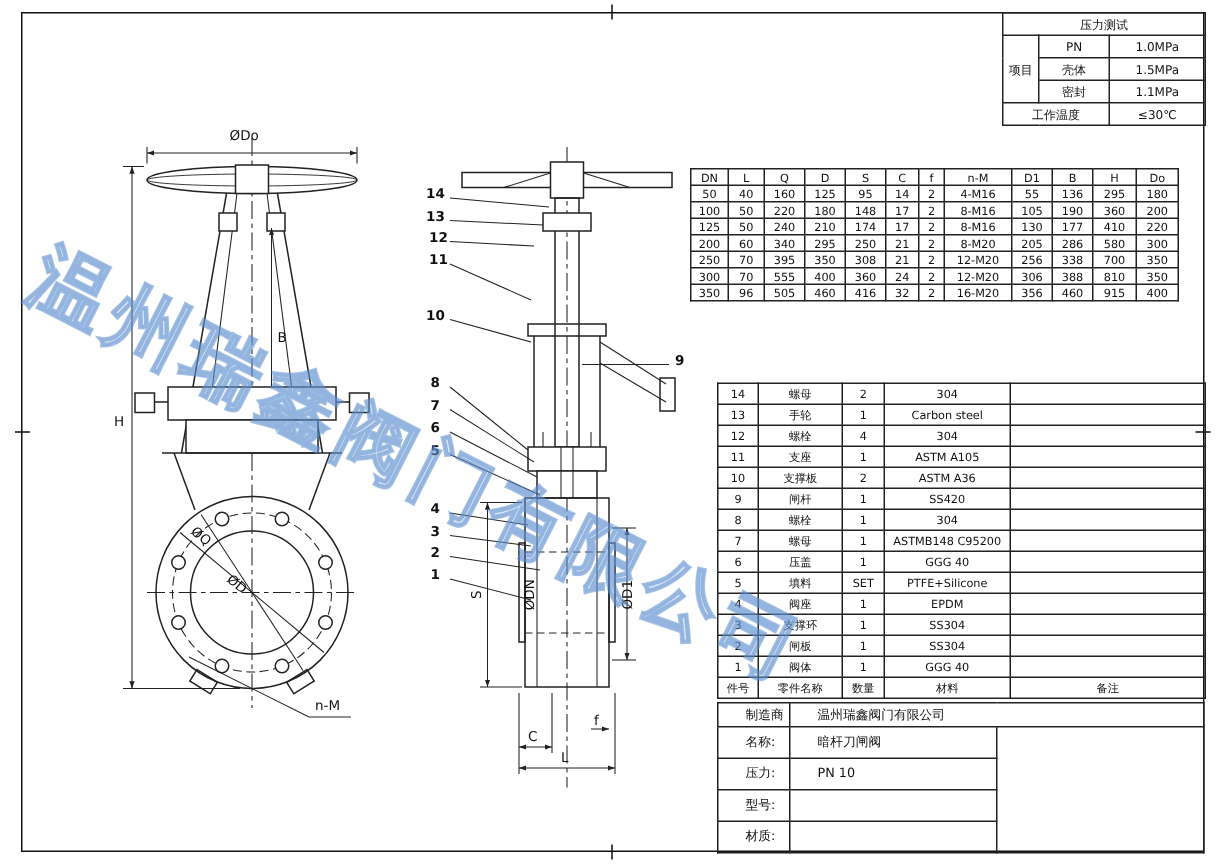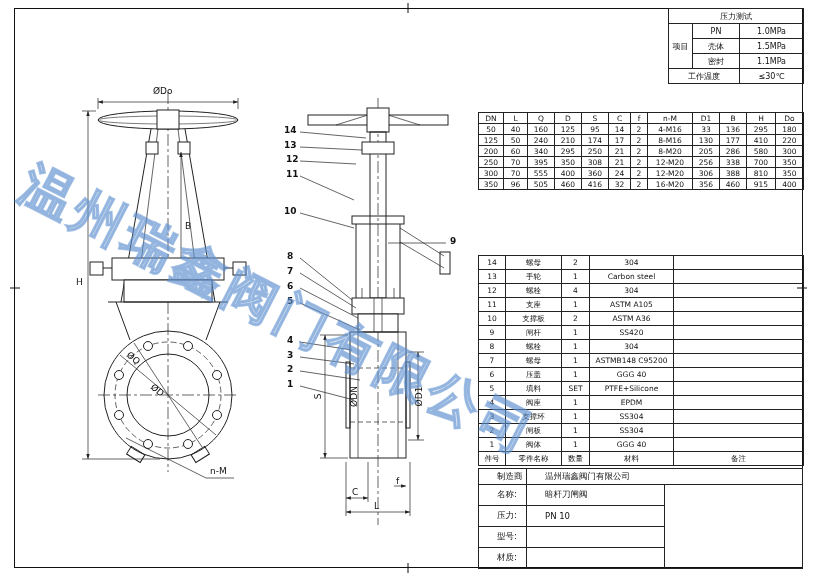--- a/index.html
+++ b/index.html
@@ -6,21 +6,21 @@
   html,body{width:817px;height:576px}
   body{position:relative;background:#fff;font-family:"DejaVu Sans","Liberation Sans",sans-serif;color:#111;overflow:hidden}
   .frame{position:absolute;left:14px;top:8px;width:789px;height:560px;border:1.5px solid #111;z-index:1}
   svg.art{position:absolute;left:0;top:0;z-index:2}
   .labels{position:absolute;left:0;top:0;width:817px;height:576px;z-index:3;pointer-events:none}
   .dl{position:absolute;font-size:9px;line-height:1;white-space:nowrap}
   .bn{position:absolute;font-size:9px;line-height:1;font-weight:bold}
   table{border-collapse:collapse;table-layout:fixed;position:absolute;z-index:4}
   .ptable{left:668px;top:8px;width:135px}
   .ptable td{border:1px solid #222;font-size:8px;text-align:center;height:15px;padding:0 2px;overflow:hidden}
-  .dims{left:478px;top:112px;width:325px}
+  .dims{left:460px;top:112px;width:325px}
   .dims th,.dims td{border:1px solid #222;font-size:7.5px;font-weight:normal;text-align:center;height:11px;padding:0;overflow:hidden;white-space:nowrap}
   .bom{left:478px;top:255px;width:325px}
   .bom td{border:1px solid #222;font-size:7.5px;text-align:center;height:14px;padding:0 1px;overflow:hidden;white-space:nowrap}
   .tblock{left:478px;top:468px;width:325px;height:100px}
   .tblock td{border:1px solid #222;font-size:8.5px;text-align:left;padding:0 18px;overflow:hidden;white-space:nowrap}
   .tblock .r1 td{height:16px}
   .tblock .rr td{height:21px}
   .tblock td.lbl{width:48px}
   .tblock td.val{width:152px}
   .watermark{position:absolute;left:40px;top:150px;z-index:6;pointer-events:none;
@@ -264,24 +264,38 @@
   <tbody>
       <tr>
         <td>50</td>
         <td>40</td>
         <td>160</td>
         <td>125</td>
         <td>95</td>
         <td>14</td>
         <td>2</td>
         <td>4-M16</td>
-        <td>33</td>
+        <td>55</td>
         <td>136</td>
         <td>295</td>
         <td>180</td>
+      </tr>
+      <tr>
+        <td>100</td>
+        <td>50</td>
+        <td>220</td>
+        <td>180</td>
+        <td>148</td>
+        <td>17</td>
+        <td>2</td>
+        <td>8-M16</td>
+        <td>105</td>
+        <td>190</td>
+        <td>360</td>
+        <td>200</td>
       </tr>
       <tr>
         <td>125</td>
         <td>50</td>
         <td>240</td>
         <td>210</td>
         <td>174</td>
         <td>17</td>
         <td>2</td>
         <td>8-M16</td>

